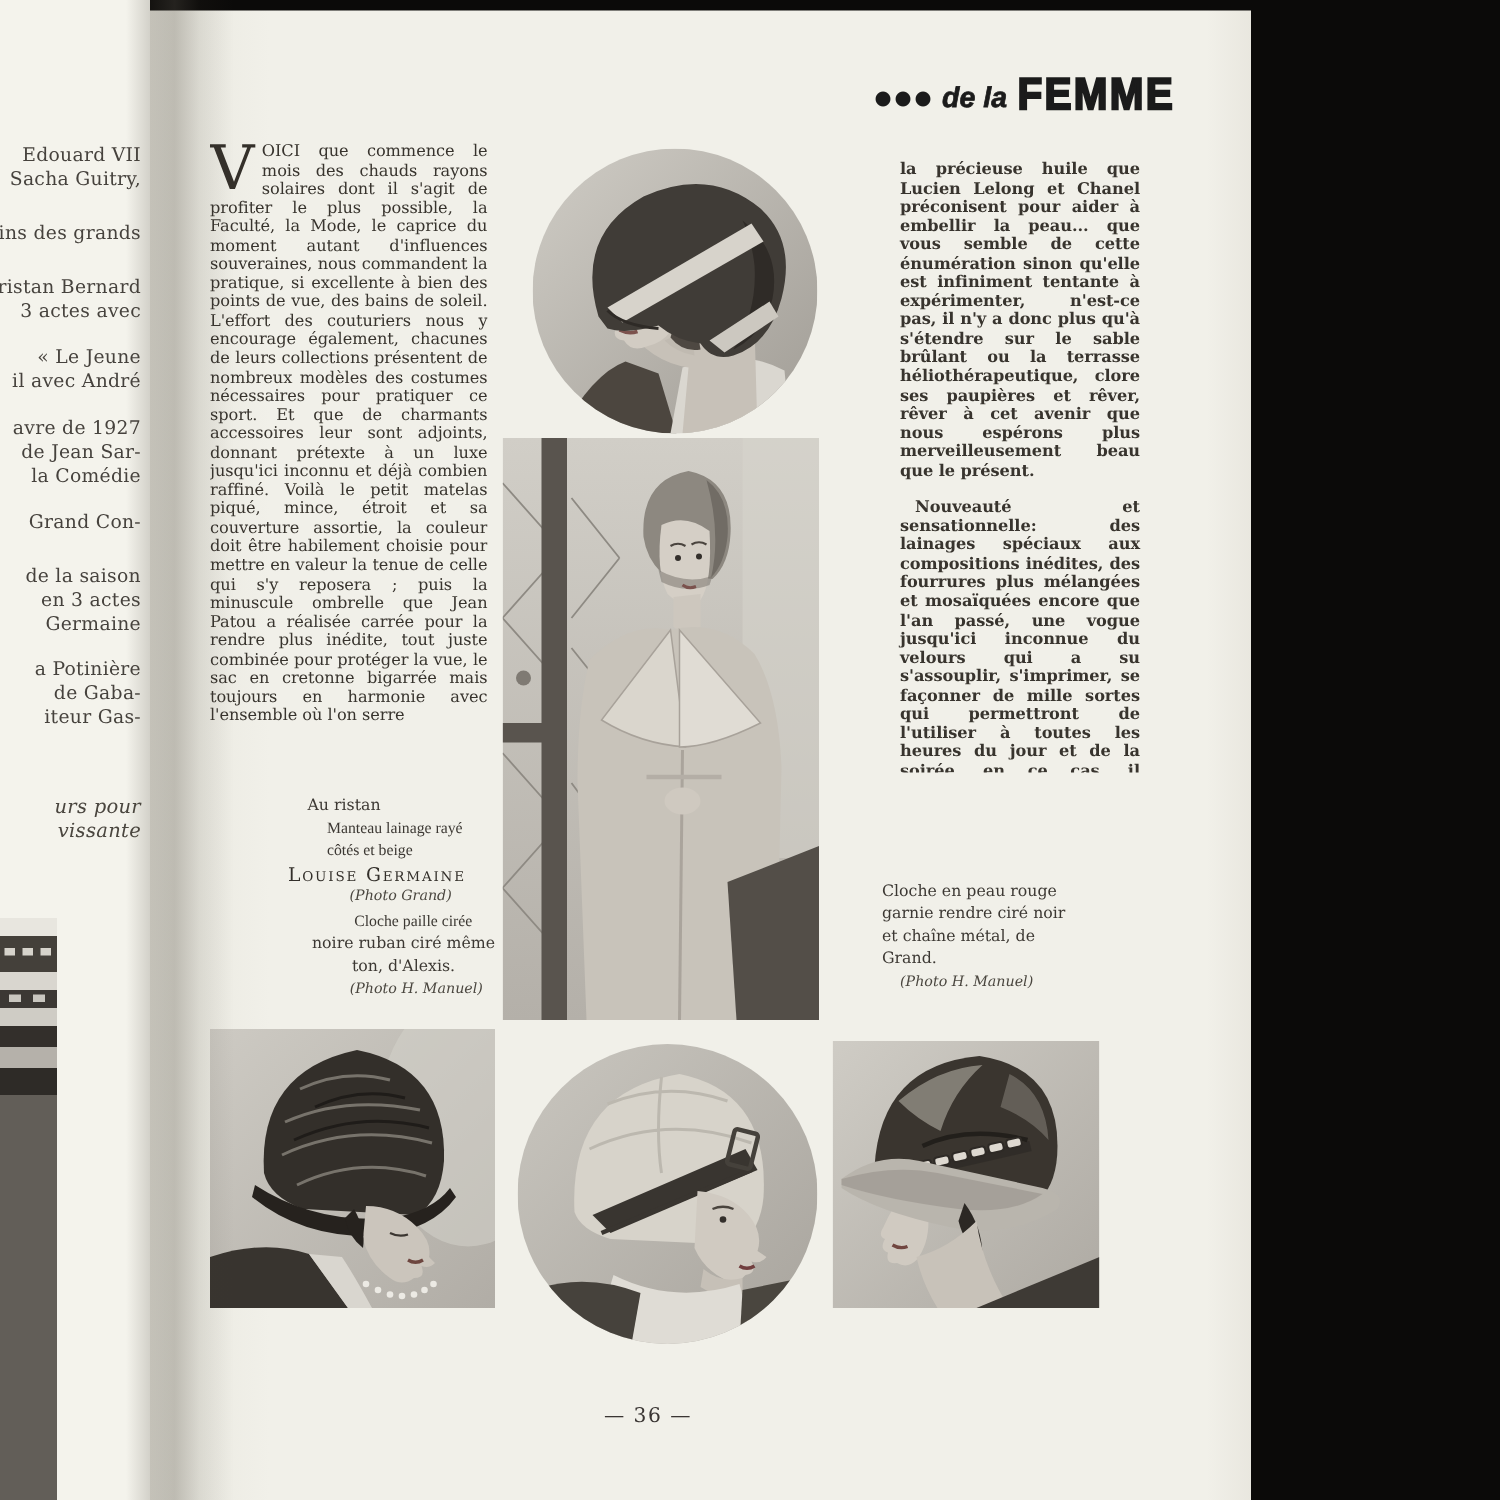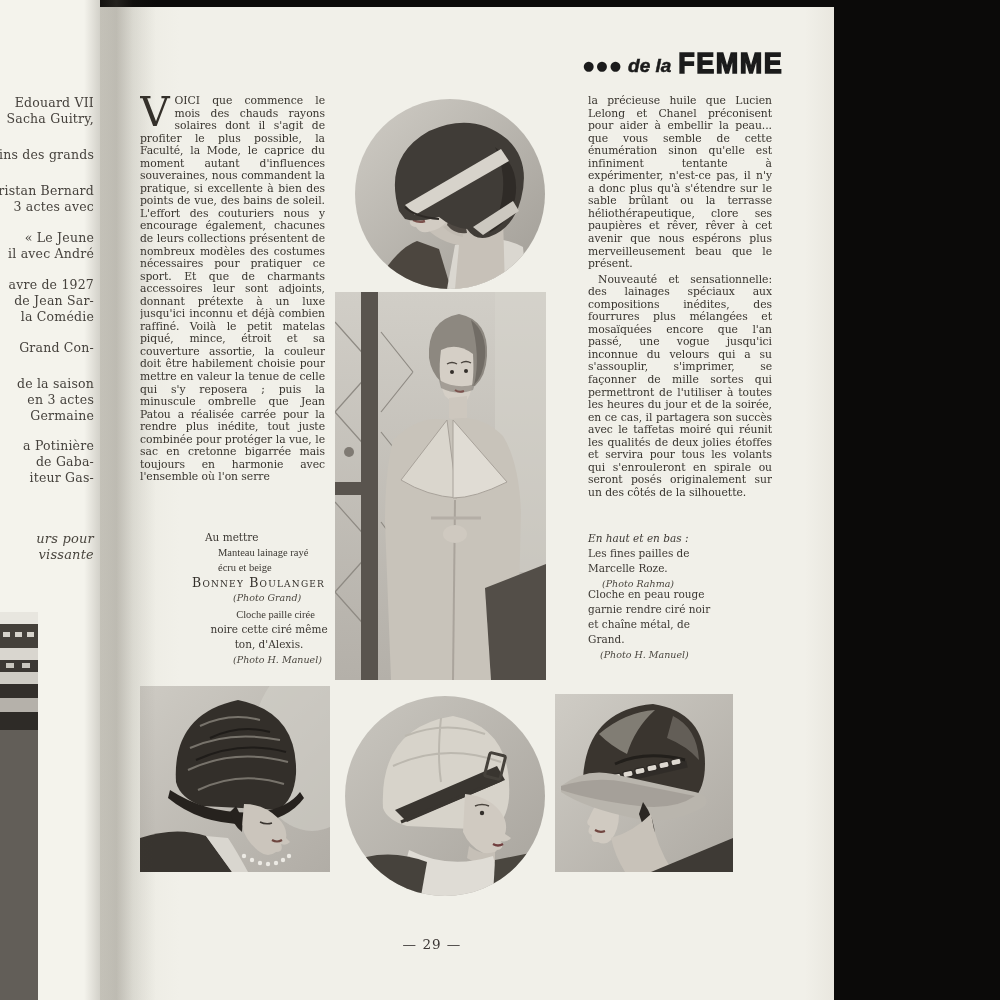--- a/index.html
+++ b/index.html
@@ -28,21 +28,21 @@
   .logo-script{font-family:"Liberation Sans","DejaVu Sans",sans-serif;font-weight:700;font-style:italic;
              font-size:19px;line-height:1;margin:0 7px 3px 0;-webkit-text-stroke:.5px #1b1b1b;}
   .logo-title{font-family:"Liberation Sans","DejaVu Sans",sans-serif;font-weight:700;font-size:27px;line-height:1;
              letter-spacing:1.5px;-webkit-text-stroke:1.4px #1b1b1b;transform:scaleY(1.1);transform-origin:bottom;}
 
   
   .col{position:absolute;text-align:justify;color:#38342e;font-size:10.8px;line-height:12.55px;z-index:4;
        letter-spacing:-.05px;}
   .col-left{left:140px;top:95px;width:185px;height:408px;overflow:hidden;}
   .col-right{left:588px;top:95px;width:184px;height:420px;overflow:hidden;}
-  .col p{margin:0;}
+  .col p{margin:12px;font-weight:bold;}
   .col .p2{text-indent:10px;margin-top:3px;}
   .dropcap{float:left;font-size:41px;line-height:33px;padding:1px 5px 0 0;color:#34302a;}
 
   
   .photo{position:absolute;overflow:hidden;z-index:2;}
   .photo.circle{border-radius:50%;}
   #ph-top{left:355px;top:99px;width:190px;height:190px;}
   #ph-center{left:335px;top:292px;width:211px;height:388px;}
   #ph-bl{left:140px;top:686px;width:190px;height:186px;}
   #ph-bm{left:345px;top:696px;width:200px;height:200px;}
@@ -193,40 +193,34 @@
       <path d="M112 128 L66 188 Q92 204 122 206 Z" fill="#dad6cd" stroke="#a8a29a" stroke-width="1"></path>
       <path d="M118 128 L172 190 Q140 206 118 206 Z" fill="#e0dcd4" stroke="#a8a29a" stroke-width="1"></path>
       <path d="M120 208 L118 388" stroke="#aaa49c" stroke-width="2"></path>
       <path d="M96 226 L146 226" stroke="#b4aea6" stroke-width="3"></path>
       <ellipse cx="120" cy="242" rx="12" ry="9" fill="#cfc9c0"></ellipse>
       <path d="M150 296 L211 272 L211 388 L156 388 Z" fill="#534e48"></path>
     </svg>
   </div>
 
   <div class="caption" id="cap-center">
-    <div class="cl in0">Au mettre</div>
+    <div class="cl in0">Au ristan</div>
     <div class="cl in1">Manteau lainage rayé</div>
-    <div class="cl in1">écru et beige</div>
-    <div class="cl designer">Bonney Boulanger</div>
+    <div class="cl in1">côtés et beige</div>
+    <div class="cl designer">Louise Germaine</div>
     <div class="cl credit cr1">(Photo Grand)</div>
   </div>
 
   <div class="caption" id="cap-center2">
     <div class="cl in1">Cloche paille cirée</div>
-    <div class="cl in0">noire cette ciré même</div>
+    <div class="cl in0">noire ruban ciré même</div>
     <div class="cl in0">ton, d'Alexis.</div>
     <div class="cl credit cr2">(Photo H. Manuel)</div>
   </div>
 
-  <div class="caption" id="cap-right1">
-    <div class="cl ital">En haut et en bas :</div>
-    <div class="cl">Les fines pailles de</div>
-    <div class="cl">Marcelle Roze.</div>
-    <div class="cl credit cr3">(Photo Rahma)</div>
-  </div>
 
   <div class="caption" id="cap-right2">
     <div class="cl">Cloche en peau rouge</div>
     <div class="cl">garnie rendre ciré noir</div>
     <div class="cl">et chaîne métal, de</div>
     <div class="cl">Grand.</div>
     <div class="cl credit cr4">(Photo H. Manuel)</div>
   </div>
 
   <div class="photo rect" id="ph-bl">
@@ -317,15 +311,15 @@
       <path d="M50 98 Q40 110 34 124 Q30 130 35 132 Q31 139 37 141 Q35 149 43 148 Q50 152 56 146 Q64 136 64 120 L62 102 Z" fill="#d0cac1"></path>
       <path d="M6 92 Q30 74 58 80 L140 98 Q156 102 150 112 Q118 132 78 124 Q30 114 6 98 Z" fill="#b9b5ad"></path>
       <path d="M6 92 Q40 82 70 88 L140 102 Q120 116 84 112 Q36 106 6 96 Z" fill="#8d8880" opacity=".45"></path>
       <path d="M40 136 Q45 139 50 137" stroke="#714640" stroke-width="2.2" fill="none"></path>
       <path d="M88 108 Q100 124 100 144 Q88 136 84 120 Z" fill="#2c2824"></path>
       <path d="M56 144 Q60 162 70 178 L118 178 Q100 150 96 120 Q78 138 56 144 Z" fill="#c8c2b9"></path>
       <path d="M96 178 L178 144 L178 178 Z" fill="#3e3a35"></path>
     </svg>
   </div>
 
-  <div class="pagenum">— 29 —</div>
+  <div class="pagenum">— 36 —</div>
 
 </div>
 
 </body></html>

